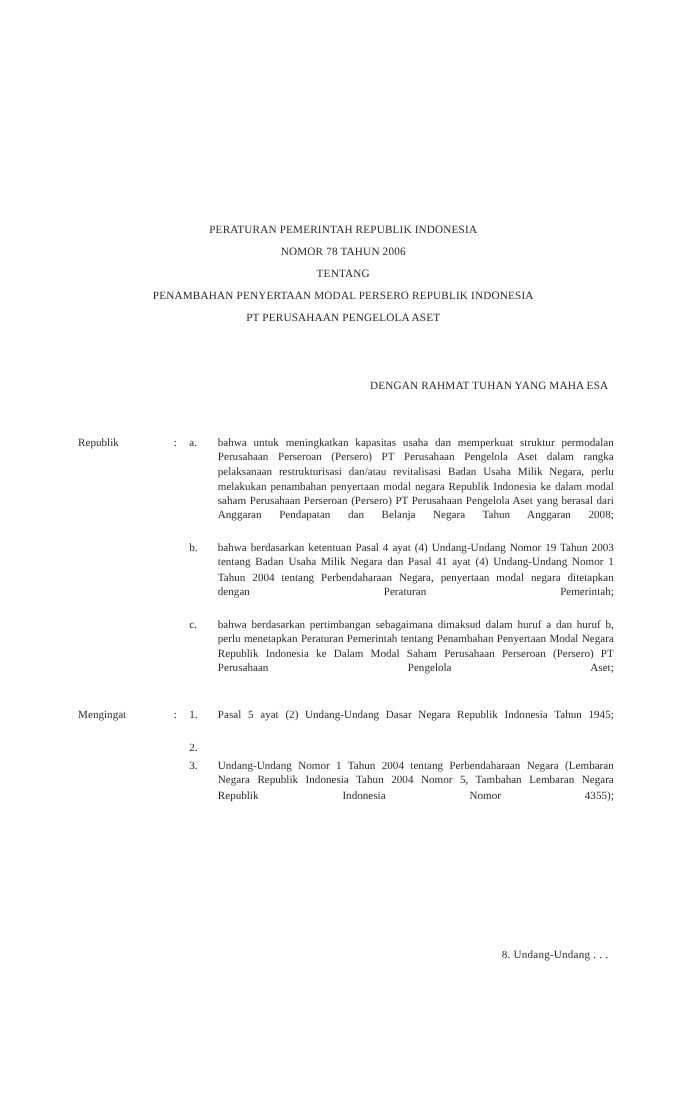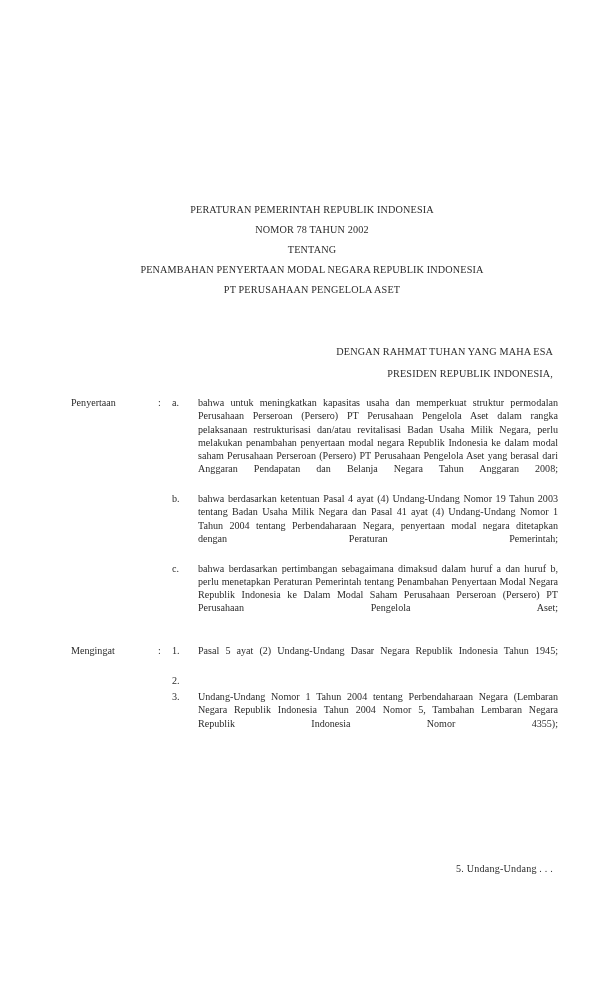--- a/index.html
+++ b/index.html
@@ -116,34 +116,33 @@
     letter-spacing: 0.2px;
   }
 </style>
 </head>
 <body>
 
 <div class="page">
 
   <div class="title-block">
     <div class="title-line">PERATURAN PEMERINTAH REPUBLIK INDONESIA</div>
-    <div class="title-line">NOMOR 78 TAHUN 2002</div>
+    <div class="title-line">NOMOR 78 TAHUN 2006</div>
     <div class="title-line">TENTANG</div>
-    <div class="title-line">PENAMBAHAN PENYERTAAN MODAL NEGARA REPUBLIK INDONESIA</div>
+    <div class="title-line">PENAMBAHAN PENYERTAAN MODAL PERSERO REPUBLIK INDONESIA</div>
     <div class="title-line">PT PERUSAHAAN PENGELOLA ASET</div>
   </div>
 
   <div class="preamble preamble-1">DENGAN RAHMAT TUHAN YANG MAHA ESA</div>
-  <div class="preamble preamble-2">PRESIDEN REPUBLIK INDONESIA,</div>
 
   <div class="sections">
 
     <div class="section">
       <div class="clause">
-        <span class="lbl">Penyertaan</span>
+        <span class="lbl">Republik</span>
         <span class="colon">:</span>
         <span class="marker">a.</span>
         <span class="body">bahwa untuk meningkatkan kapasitas usaha dan memperkuat struktur permodalan Perusahaan Perseroan (Persero) PT Perusahaan Pengelola Aset dalam rangka pelaksanaan restrukturisasi dan/atau revitalisasi Badan Usaha Milik Negara, perlu melakukan penambahan penyertaan modal negara Republik Indonesia ke dalam modal saham Perusahaan Perseroan (Persero) PT Perusahaan Pengelola Aset yang berasal dari Anggaran Pendapatan dan Belanja Negara Tahun Anggaran 2008;</span>
       </div>
       <div class="clause">
         <span class="lbl blank">Menimbang</span>
         <span class="colon blank">:</span>
         <span class="marker">b.</span>
         <span class="body">bahwa berdasarkan ketentuan Pasal 4 ayat (4) Undang-Undang Nomor 19 Tahun 2003 tentang Badan Usaha Milik Negara dan Pasal 41 ayat (4) Undang-Undang Nomor 1 Tahun 2004 tentang Perbendaharaan Negara, penyertaan modal negara ditetapkan dengan Peraturan Pemerintah;</span>
       </div>
@@ -170,15 +169,15 @@
       <div class="clause">
         <span class="lbl blank">Mengingat</span>
         <span class="colon blank">:</span>
         <span class="marker">3.</span>
         <span class="body">Undang-Undang Nomor 1 Tahun 2004 tentang Perbendaharaan Negara (Lembaran Negara Republik Indonesia Tahun 2004 Nomor 5, Tambahan Lembaran Negara Republik Indonesia Nomor 4355);</span>
       </div>
     </div>
 
   </div>
 
-  <div class="catchline">5. Undang-Undang . . .</div>
+  <div class="catchline">8. Undang-Undang . . .</div>
 
 </div>
 
 </body></html>

